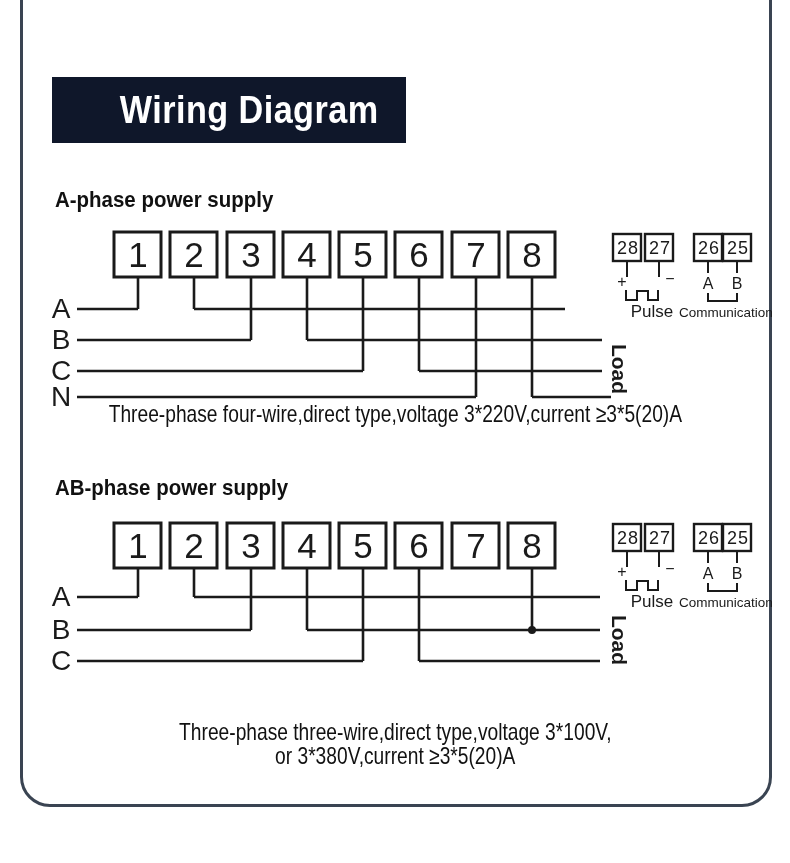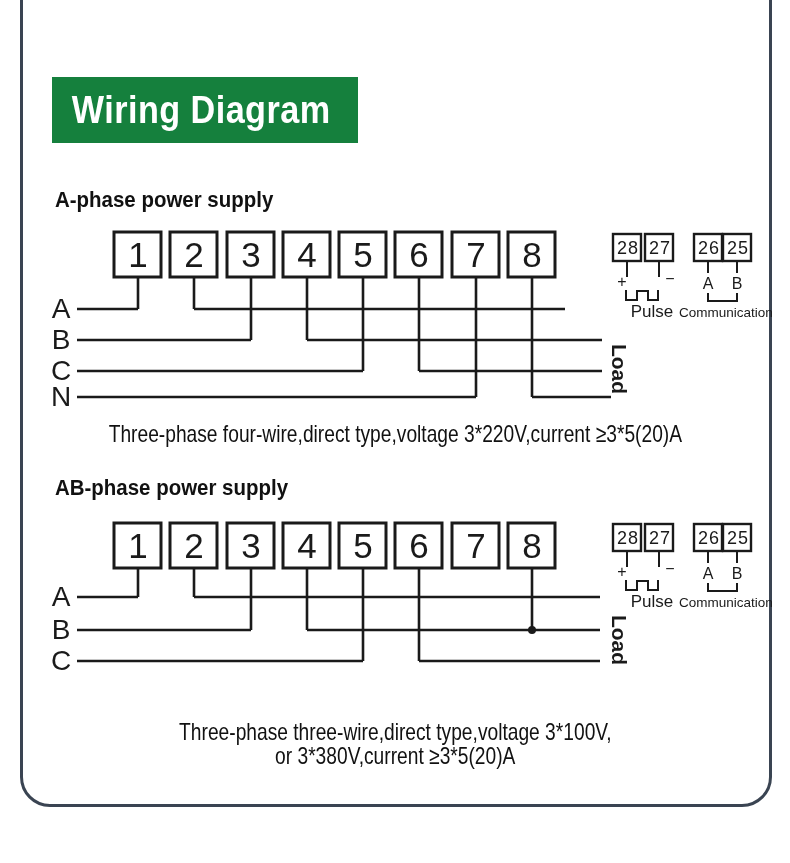--- a/index.html
+++ b/index.html
@@ -1,31 +1,31 @@
 <!DOCTYPE html>
 <html><head>
 <meta charset="utf-8">
 <style>
   html,body{margin:0;padding:0;background:#ffffff;}
   body{position:relative;width:790px;height:863px;overflow:hidden;
        font-family:"Liberation Sans",sans-serif;color:#1a1a1a;}
   .card{position:absolute;left:20px;top:-42px;width:746px;height:843px;
         border:3px solid #3a4452;border-radius:30px;background:#ffffff;}
   .title-box{position:absolute;left:52px;top:77px;width:306px;height:66px;
-             background:#15803d;display:flex;align-items:center;}
+             background:#0f172a;display:flex;align-items:center;padding-left:48px;}
   .title-box span{display:inline-block;color:#ffffff;font-weight:bold;font-size:38px;
                   padding-left:22px;transform:scaleX(0.9);transform-origin:left center;
                   white-space:nowrap;letter-spacing:0.5px;}
   .heading{position:absolute;left:55px;font-weight:bold;font-size:22px;color:#111;
            white-space:nowrap;transform:scaleX(0.93);transform-origin:left center;}
   #heading1{top:187px;}
   #heading2{top:475px;}
   .caption{position:absolute;left:0;width:790px;text-align:center;font-size:24px;
            color:#111;line-height:24px;}
-  #caption1{top:422px;}
+  #caption1{top:402px;}
   #caption2{top:720px;}
   .caption .cond{display:inline-block;transform:scaleX(0.80);transform-origin:center;
                  white-space:nowrap;}
   svg{position:absolute;left:0;top:0;}
   svg text{font-family:"Liberation Sans",sans-serif;fill:#1a1a1a;}
   .tnum{font-size:35px;}
   .anum{font-size:18px;letter-spacing:1px;}
   .phase{font-size:28px;}
   .loadtxt{font-size:21px;font-weight:bold;}
   .auxsmall{font-size:16px;}

